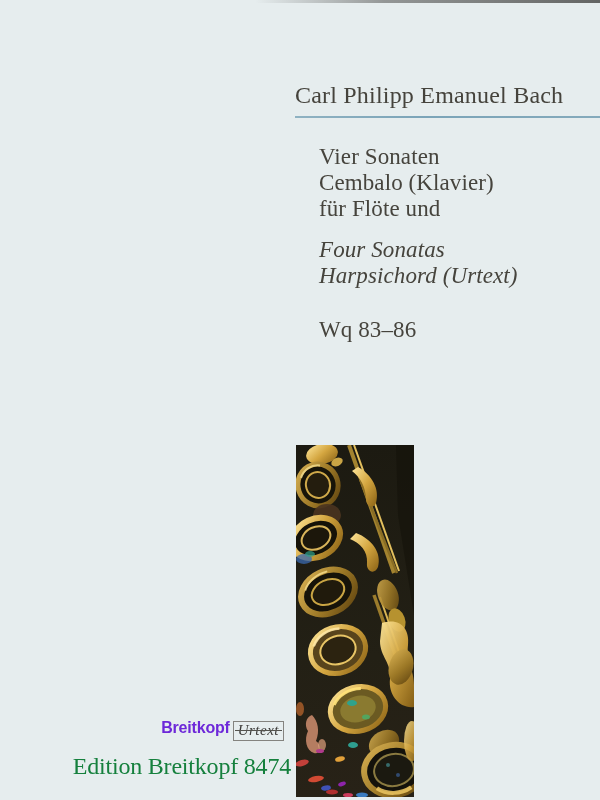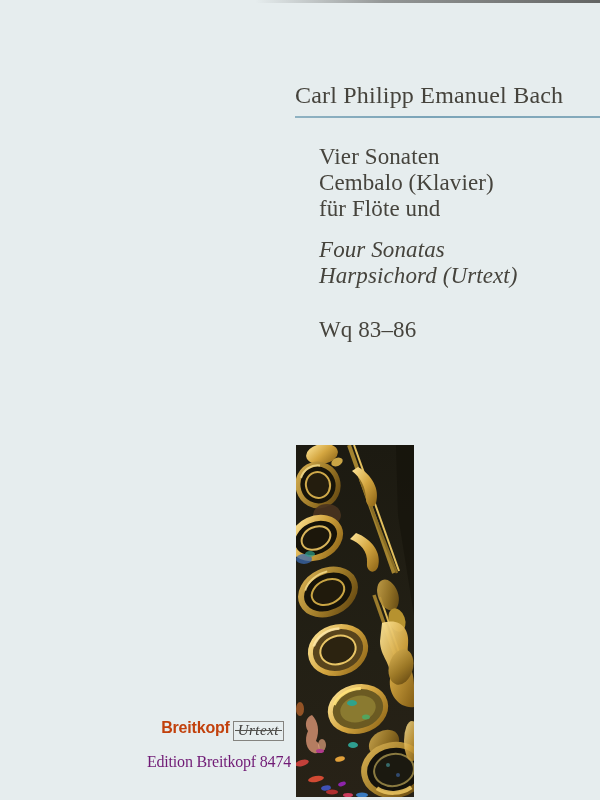--- a/index.html
+++ b/index.html
@@ -42,39 +42,39 @@
   }
   .photo svg{display:block;width:118px;height:352px;}
   .logo{
     position:absolute;top:718px;right:340px;
     display:flex;align-items:flex-start;
     white-space:nowrap;
   }
   .logo .brand{
     font-family:"Liberation Sans", sans-serif;
     font-weight:bold;font-size:16px;line-height:19px;
-    color:#c2410c;letter-spacing:-.2px;
+    color:#6d28d9;letter-spacing:-.2px;
   }
   .urtext-box{
     position:relative;display:inline-block;
     margin-left:3px;margin-top:3px;
     border:1px solid #84837f;
     padding:0 4px 2px 4px;
     font-size:15px;line-height:16px;
     font-style:italic;color:#3d3c3a;
     letter-spacing:.5px;
   }
   .urtext-box .strike{
     position:absolute;left:1px;right:1px;top:45%;height:1px;
     background:#55544f;
   }
   .edition{
     position:absolute;top:753px;right:333px;
-    font-size:16px;letter-spacing:-.2px;
-    color:#701a75;white-space:nowrap;
+    font-size:24px;letter-spacing:-.2px;
+    color:#15803d;white-space:nowrap;
   }
 </style>
 </head>
 <body>
 
 <div class="page">
 
   <div class="top-edge"></div>
 
   <div class="composer">Carl Philipp Emanuel Bach</div>

